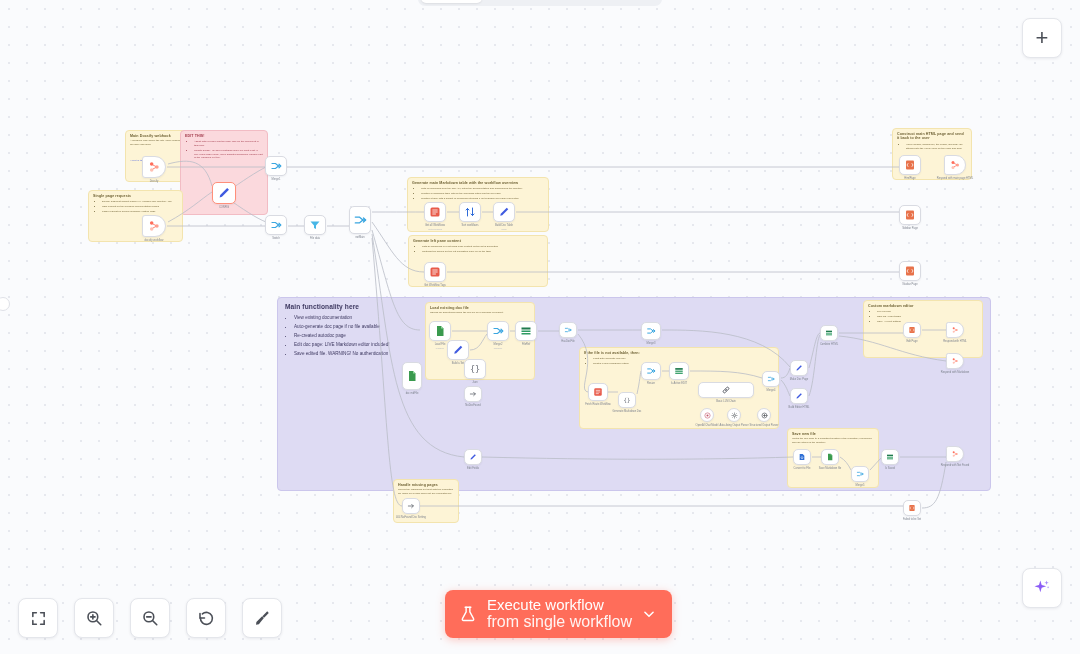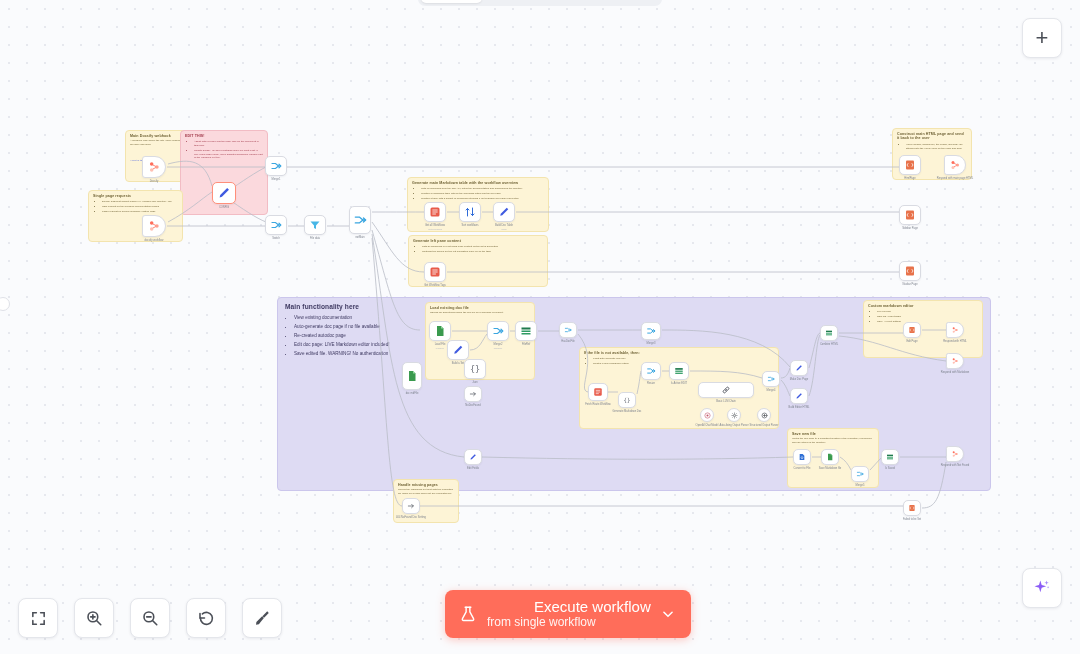--- a/index.html
+++ b/index.html
@@ -44,22 +44,22 @@
 
   
   #execbar{
     position:absolute;left:445px;top:590px;height:48px;
     background:#ff6d5a;border-radius:8px;display:flex;align-items:center;
     color:#fff;box-shadow:0 2px 8px rgba(255,109,90,.35);cursor:pointer;z-index:30;
     padding:0 6px 0 14px;
   }
   #execbar .flask{margin-right:10px;display:flex;align-items:center;}
   .exec-txt{display:flex;flex-direction:column;line-height:1.12;}
-  .exec-main{font-size:15px;margin-left:47px;}
-  .exec-sub{font-size:12px;opacity:.92;}
+  .exec-main{font-size:15px;}
+  .exec-sub{font-size:16px;opacity:.92;}
   #exec-caret{width:34px;display:flex;align-items:center;justify-content:center;cursor:pointer;}
 
   
   #edge-handle{
     position:absolute;left:-4px;top:297px;width:12px;height:12px;border-radius:50%;
     background:#fff;border:1px solid #dfe1e7;z-index:25;
   }
 
   
   .note{position:absolute;border-radius:4px;box-sizing:border-box;overflow:hidden;}

